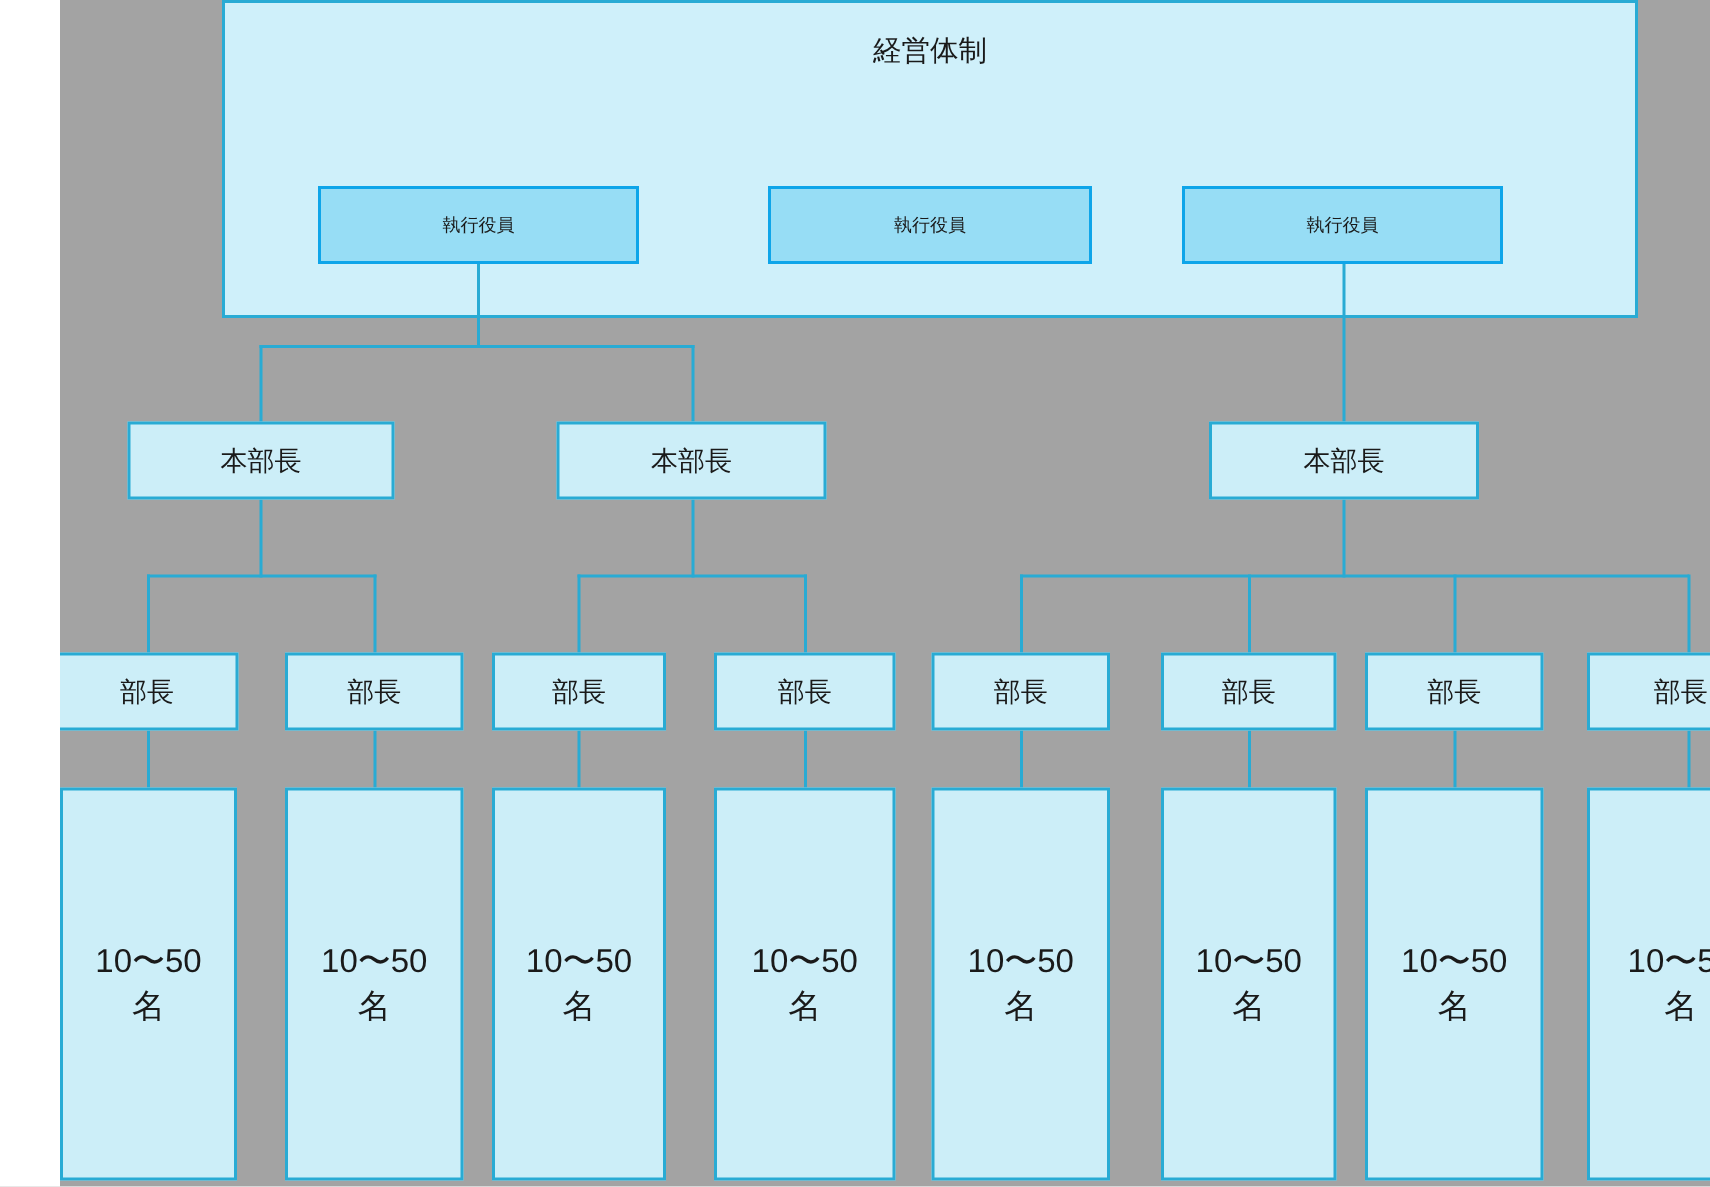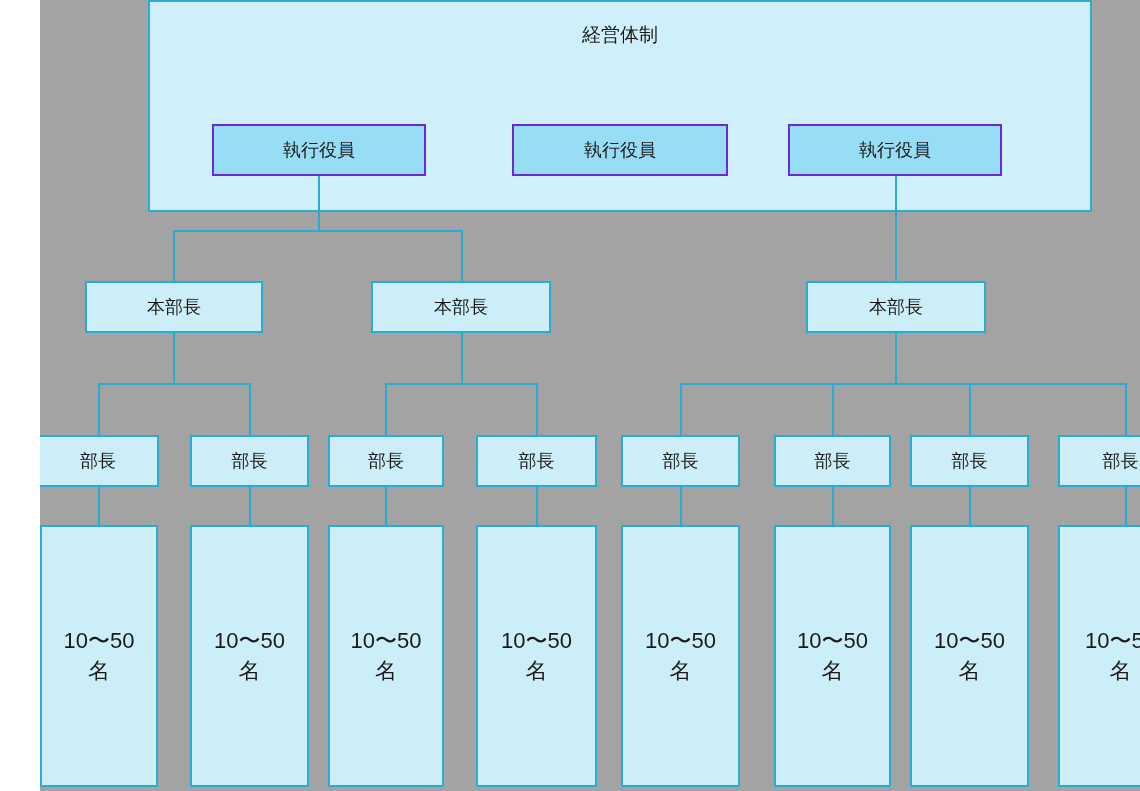--- a/index.html
+++ b/index.html
@@ -37,22 +37,22 @@
     align-items: flex-start;
     justify-content: center;
     font-size: 19px;
     padding-top: 20px;
     z-index: 1;
   }
 
   
   .exec-box {
     background: #97DDF5;
-    border: 2px solid #6d28d9;
-    font-size: 18px;
+    border: 2px solid #0ea5e9;
+    font-size: 12px;
   }
 
   
   .hq-box,
   .dept-box {
     background: #CCEEF8;
     border: 2px solid #29ABD4;
     font-size: 18px;
   }
 

